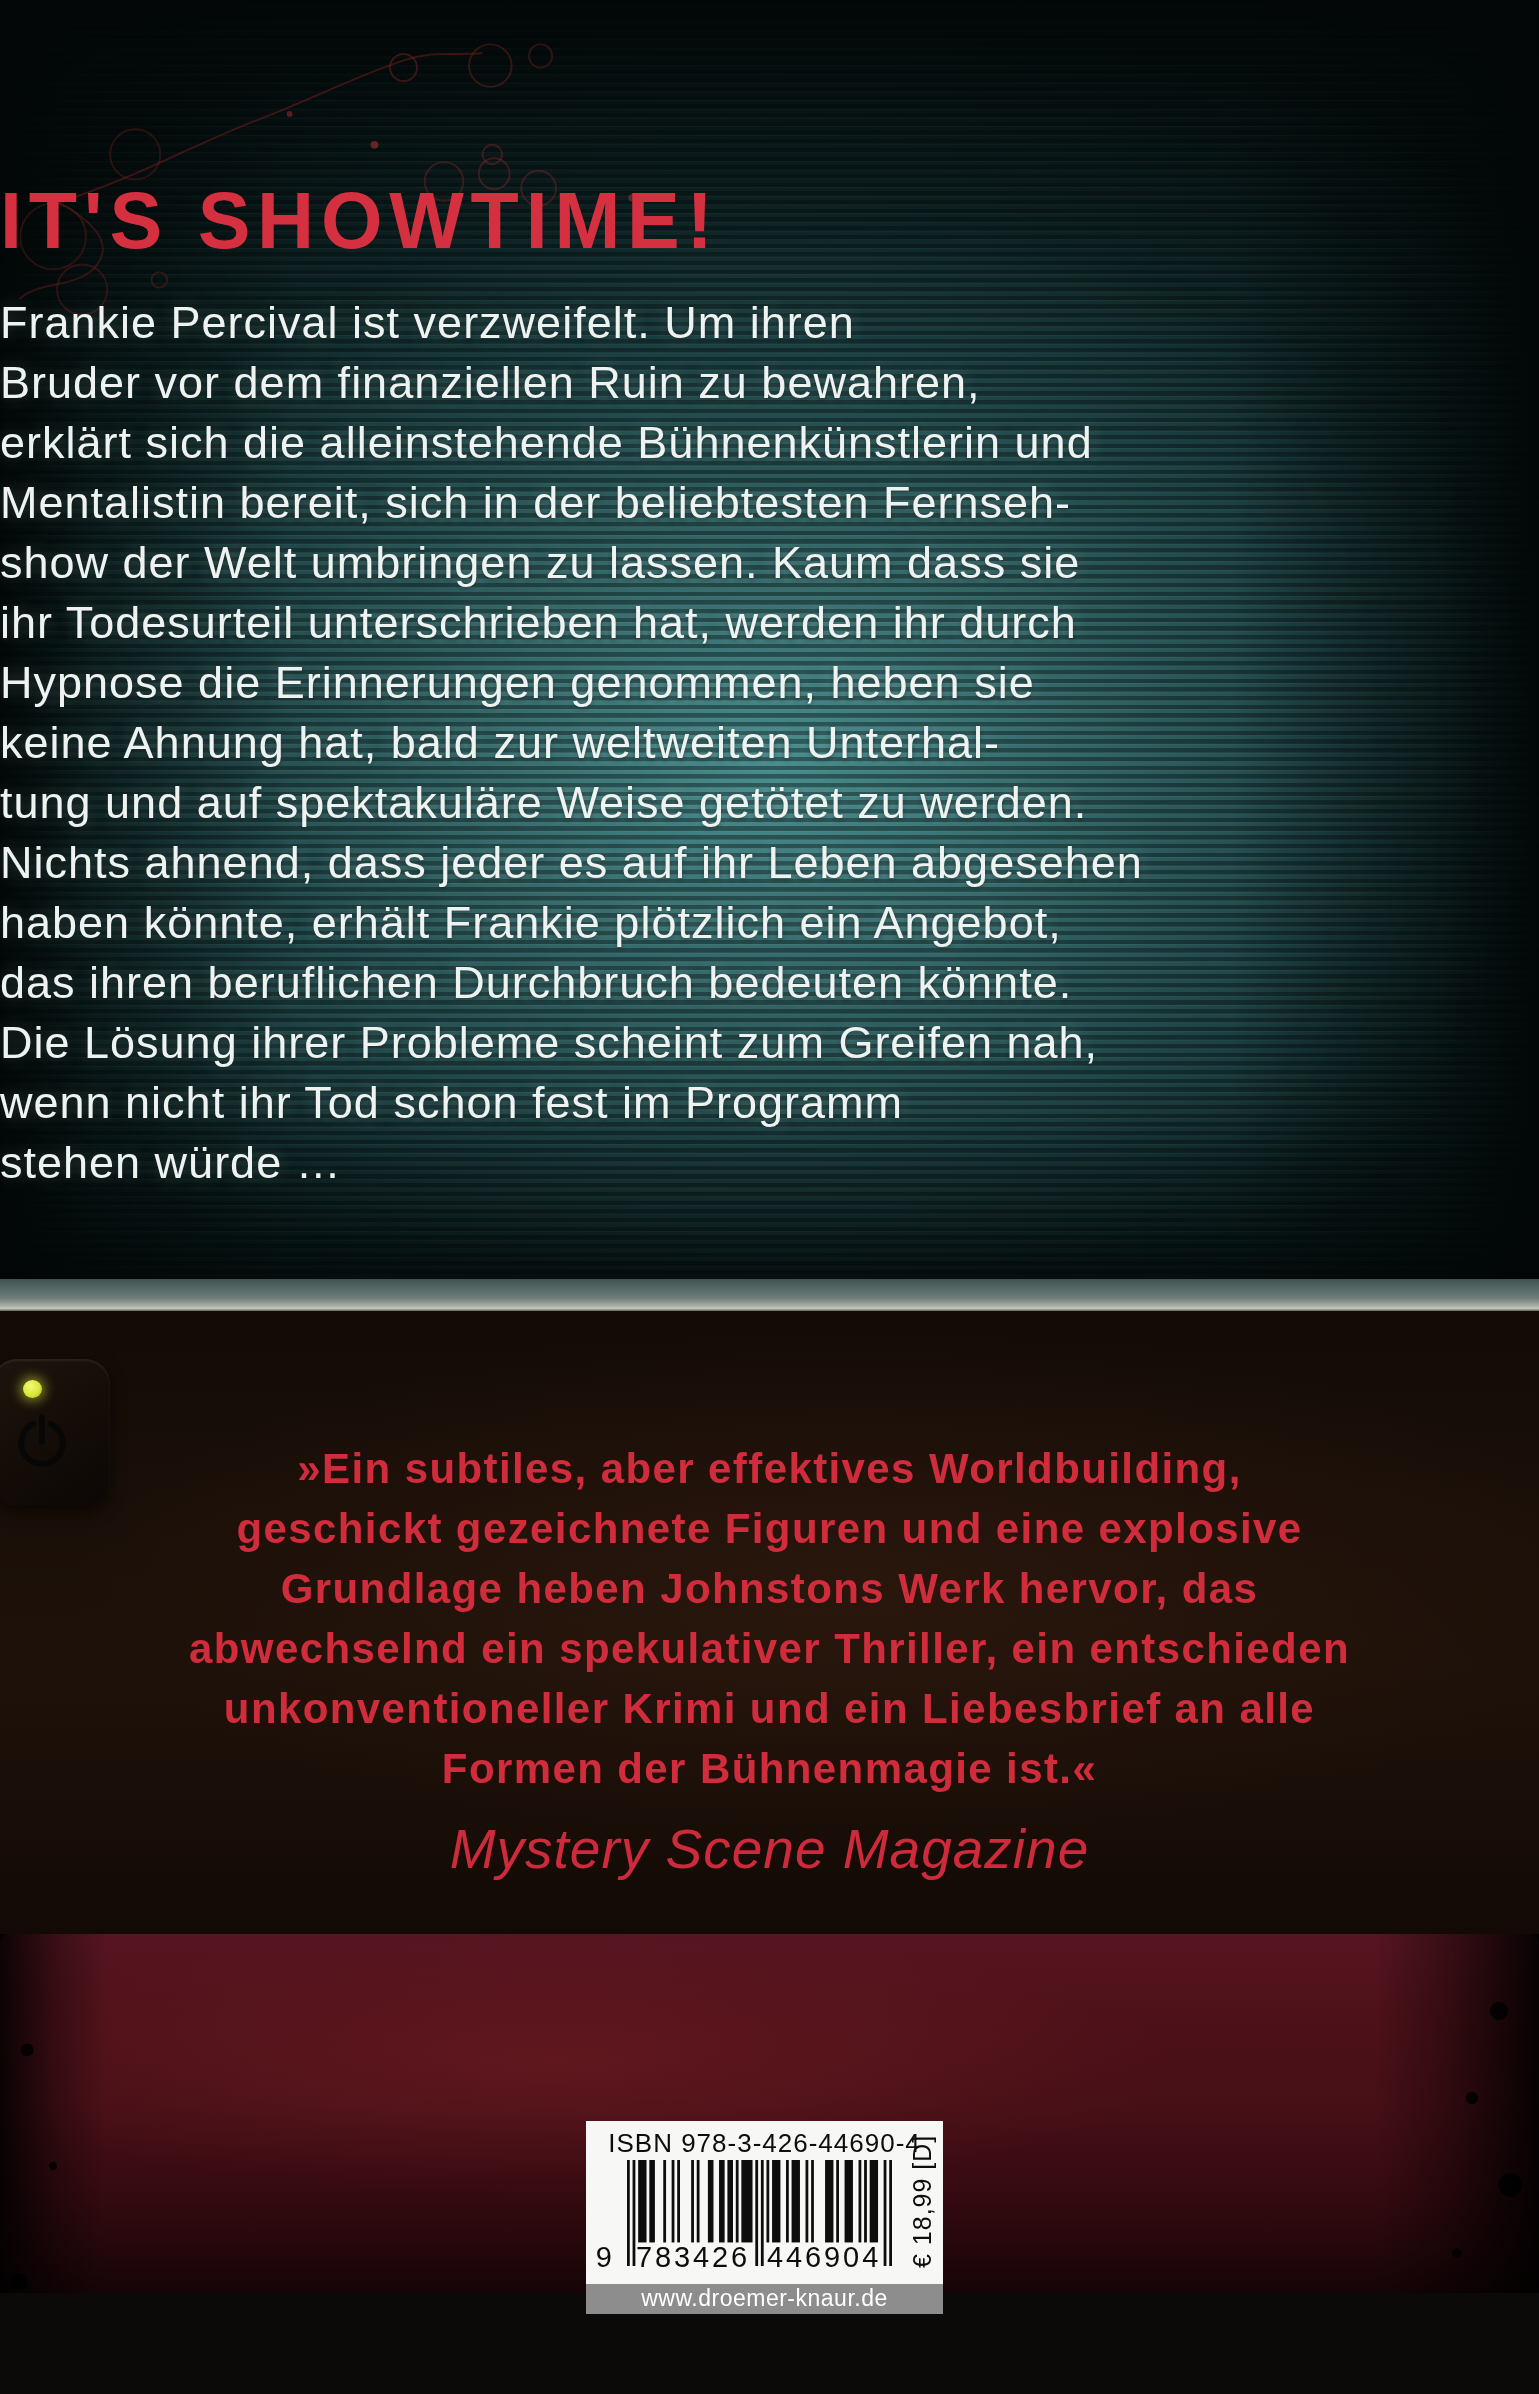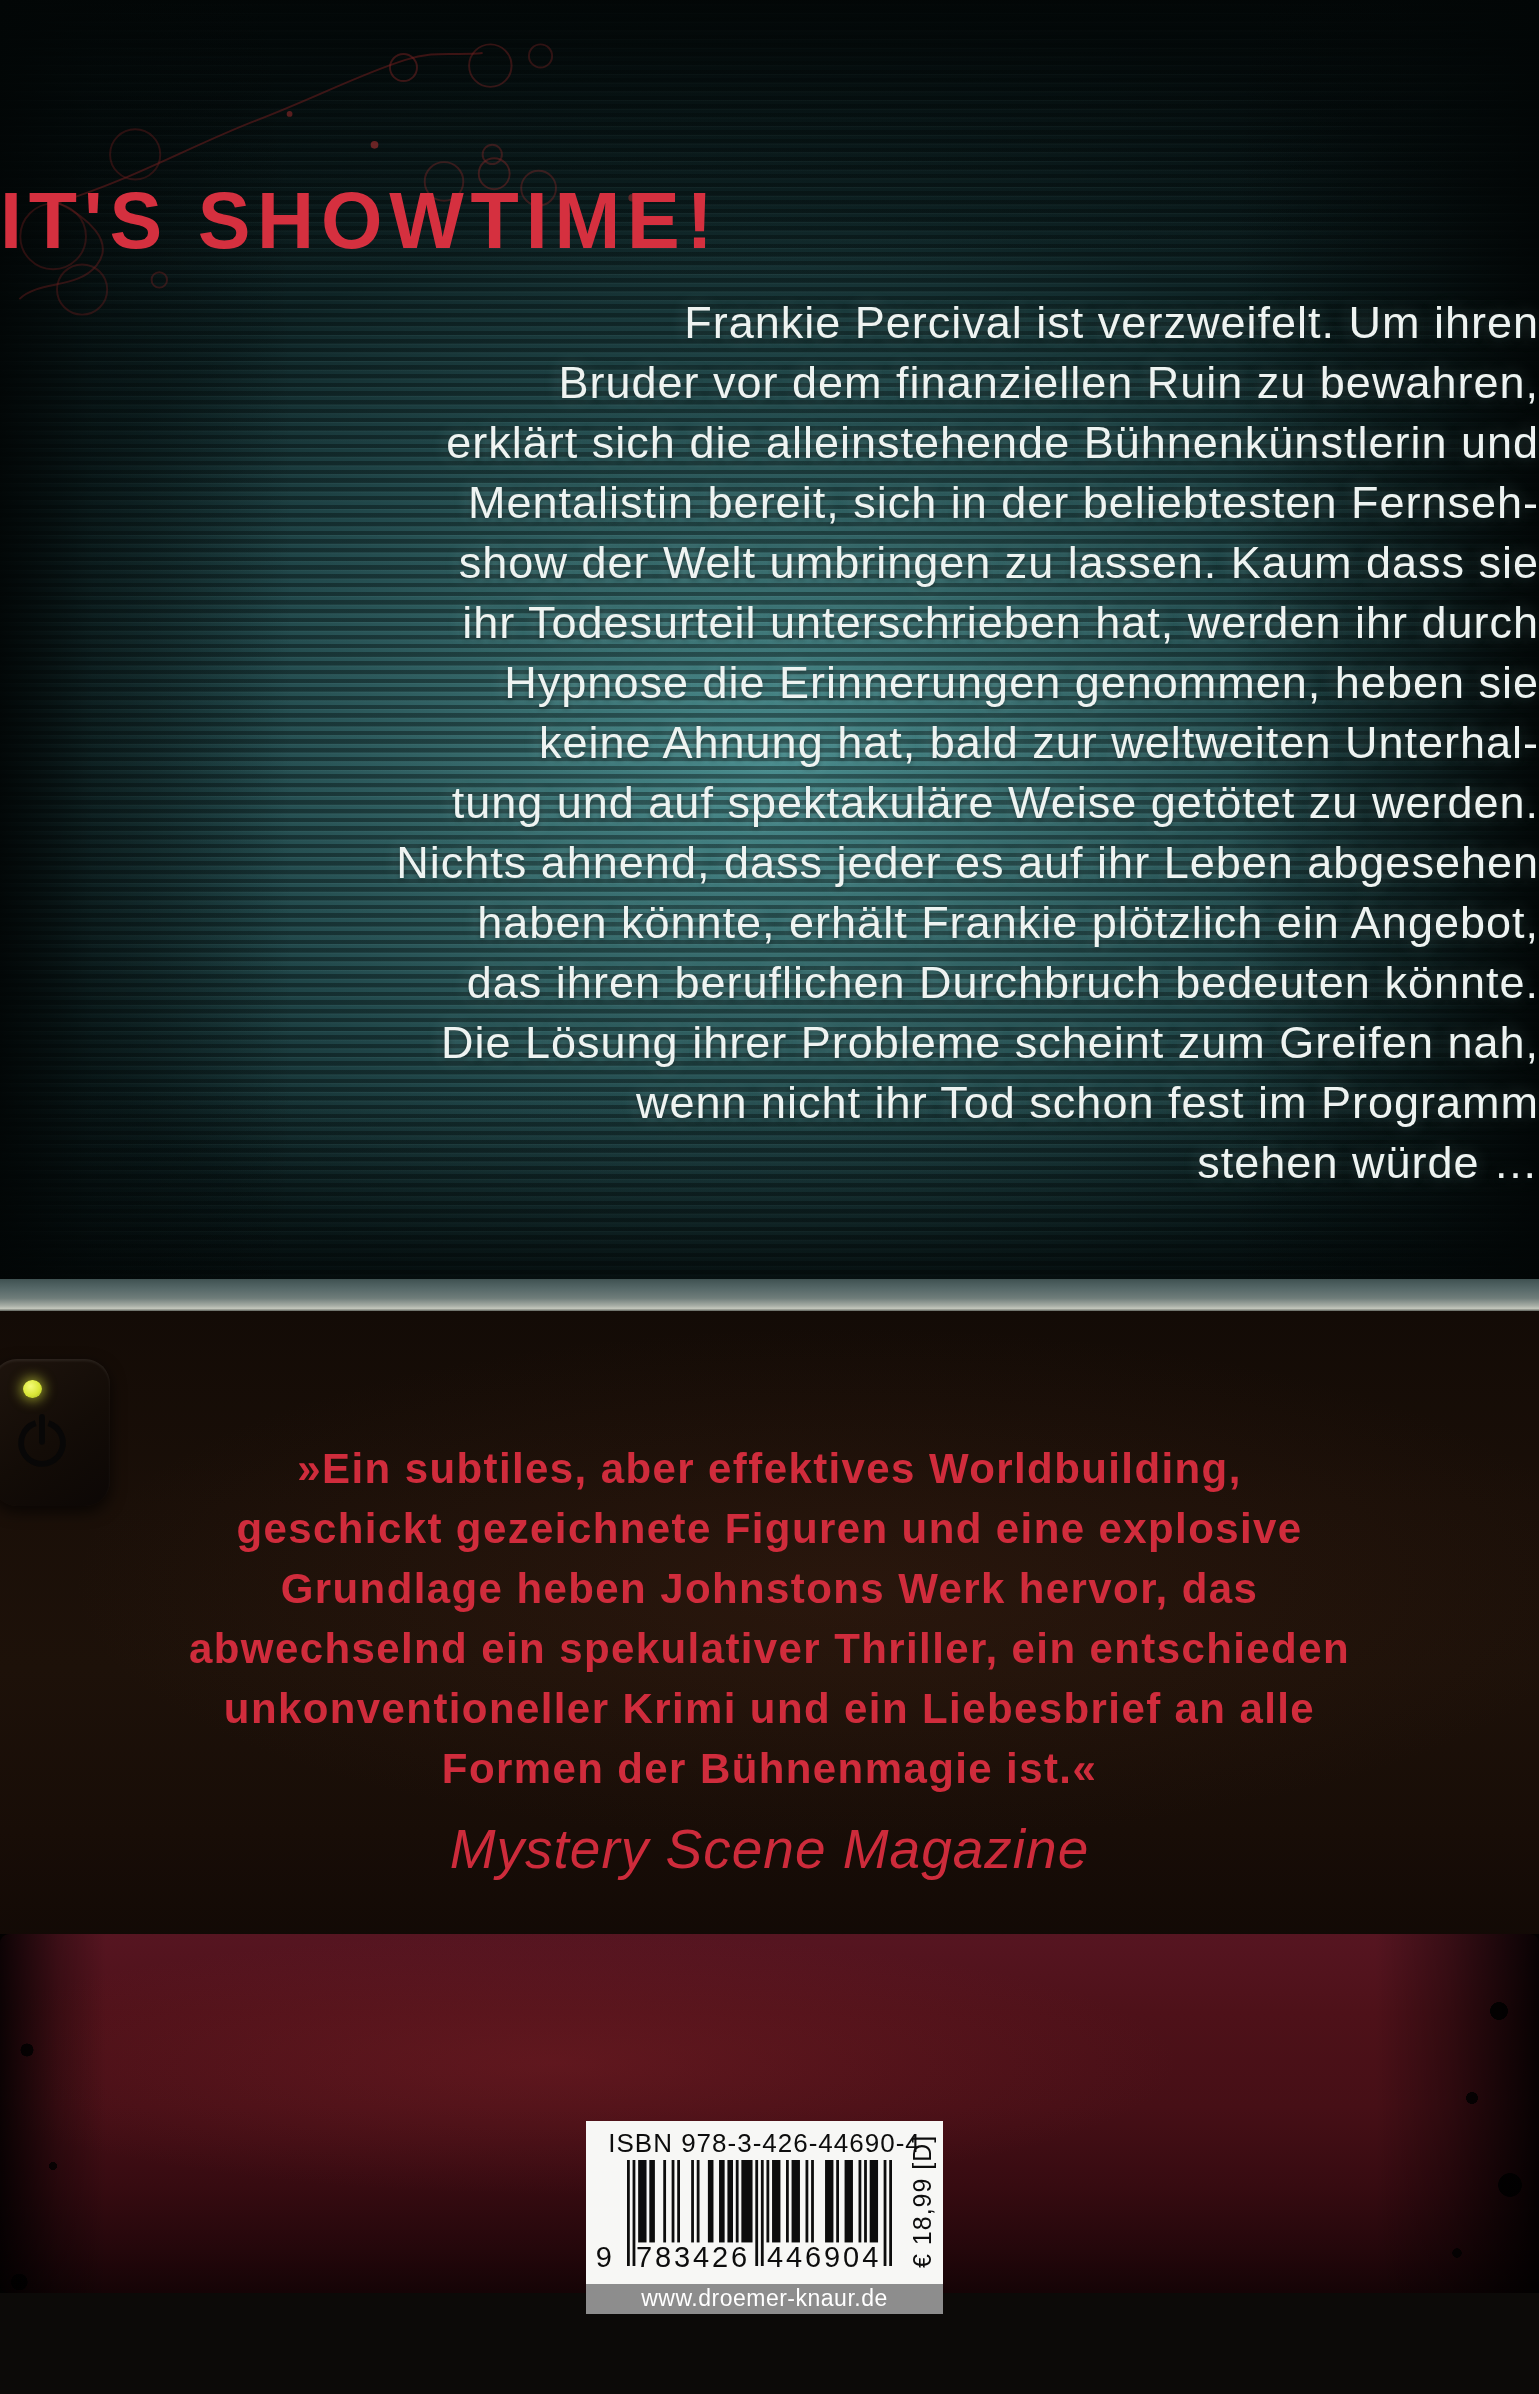--- a/index.html
+++ b/index.html
@@ -35,21 +35,21 @@
       linear-gradient(180deg, rgba(2,6,6,.9) 0%, rgba(2,6,6,.3) 9%, rgba(2,6,6,0) 22%,
         rgba(2,6,6,0) 85%, rgba(2,6,6,.45) 96%, rgba(2,6,6,.75) 100%);
   }
   .splatter{position:absolute;left:0;top:0;opacity:.75;}
   .headline{
     position:absolute;top:122px;left:0;width:100%;
     font-weight:bold;font-size:79px;letter-spacing:6.8px;color:#d5303f;
     white-space:nowrap;
   }
   .blurb{
-    position:absolute;top:293px;left:0;width:100%;text-align:right;
+    position:absolute;top:293px;left:0;width:100%;text-align:left;
     color:#eef3f1;font-size:45px;letter-spacing:1px;
     text-shadow:0 0 17.4px rgba(215,255,250,.25), 0 1.9px 5.8px rgba(0,18,18,.45);
   }
   .blurb-line{height:60px;line-height:60px;white-space:nowrap;}
   
   .bezel{
     position:absolute;left:0;top:1279px;width:100%;height:32px;
     background:linear-gradient(180deg,
       #3f5151 0%, #566868 30%, #6f7d7a 60%,
       #a8aea6 84%, #c3c7bc 92%, #5e625c 100%);

